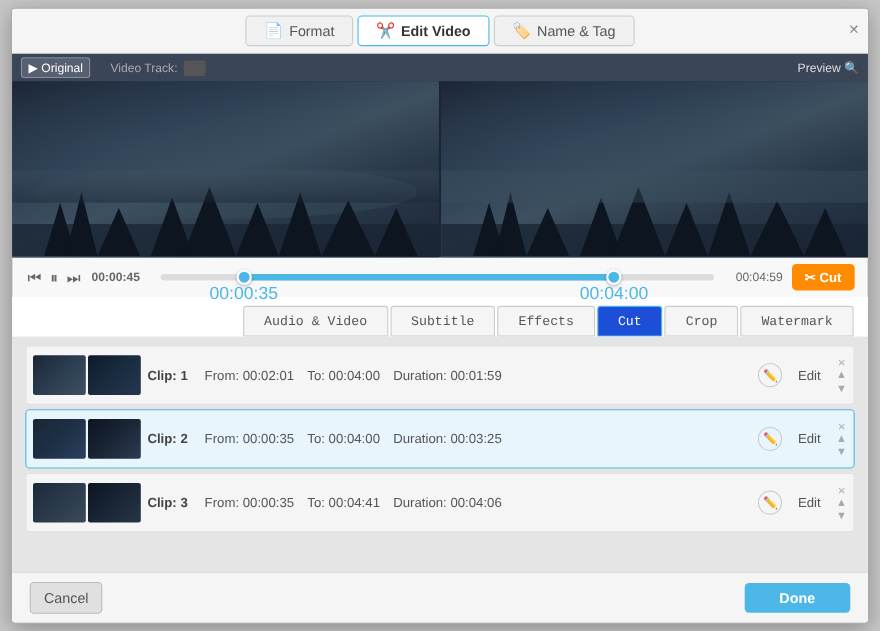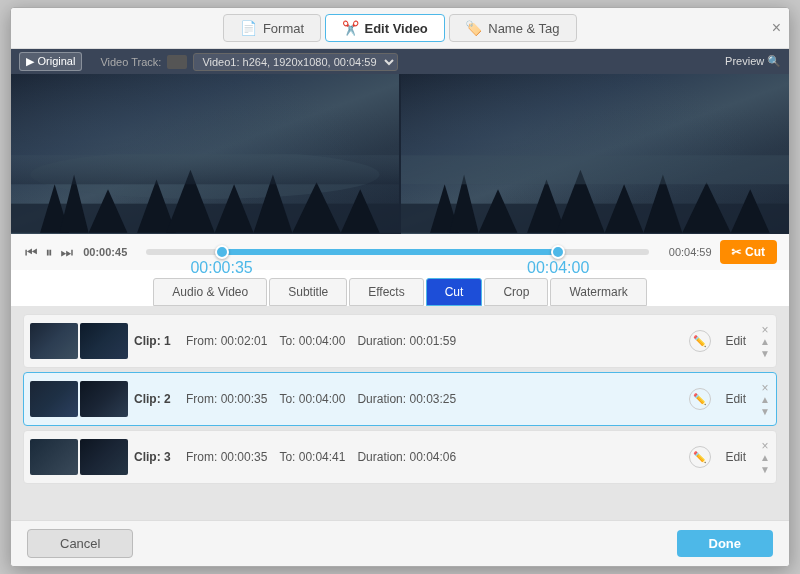--- a/index.html
+++ b/index.html
@@ -253,24 +253,25 @@
       font-weight: 600;
       cursor: pointer;
       display: flex;
       align-items: center;
       gap: 4px;
     }
 
     
     .tab-strip {
       display: flex;
-      justify-content: center;
+      justify-content: flex-end;
       gap: 0;
       padding: 8px 12px 0;
       background: #fff;
+      font-family: Liberation Mono, monospace;
     }
     .tab-item {
       padding: 6px 18px;
       font-size: 12px;
       cursor: pointer;
       border: 1px solid #ccc;
       background: #f5f5f5;
       color: #555;
       margin: 0 1px;
       border-radius: 3px 3px 0 0;
@@ -392,21 +393,21 @@
       justify-content: space-between;
       padding: 8px 16px;
       background: #f5f5f5;
       border-top: 1px solid #ddd;
     }
     .cancel-btn {
       background: #e0e0e0;
       color: #555;
       border: 1px solid #bbb;
       border-radius: 4px;
-      padding: 6px 32px;
+      padding: 6px 12px;
       font-size: 13px;
       cursor: pointer;
     }
     .done-btn {
       background: #4db8e8;
       color: #fff;
       border: none;
       border-radius: 4px;
       padding: 6px 32px;
       font-size: 13px;
@@ -452,23 +453,20 @@
   </div>
 
   <div class="video-area">
     <div class="video-top-bar">
       <div class="video-top-left">
         <span class="original-badge">
           <span>▶ Original</span>
         </span>
         <span style="margin-left:12px; color:#aaa;">Video Track:</span>
         <span class="track-thumb"></span>
-        <select class="track-select">
-          <option>Video1: h264, 1920x1080, 00:04:59</option>
-        </select>
       </div>
       <div class="preview-btn">
         <span>Preview 🔍</span>
       </div>
     </div>
     <div class="video-frames">
 
       <div class="video-frame">
         <svg class="tree-svg" viewBox="0 0 400 80" xmlns="http://www.w3.org/2000/svg">
           <defs>

